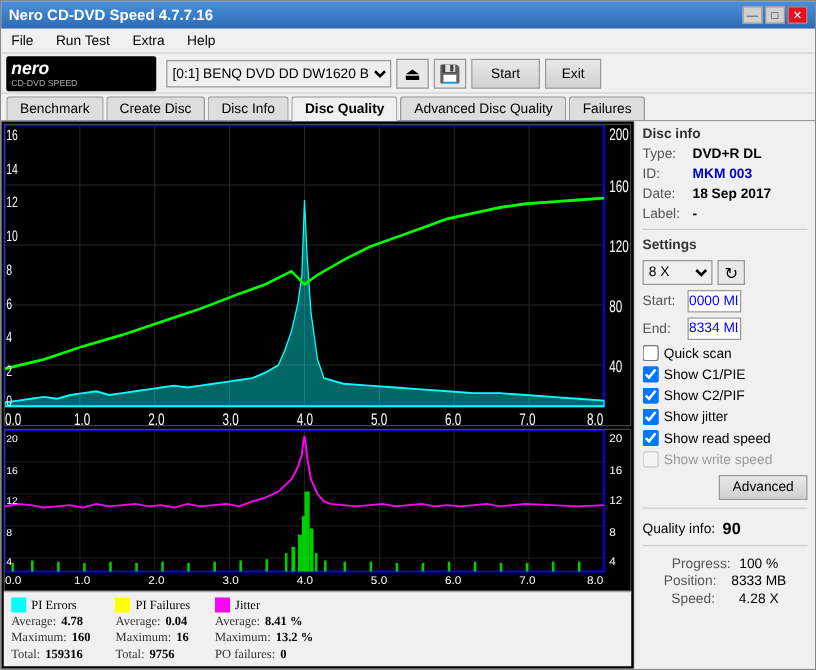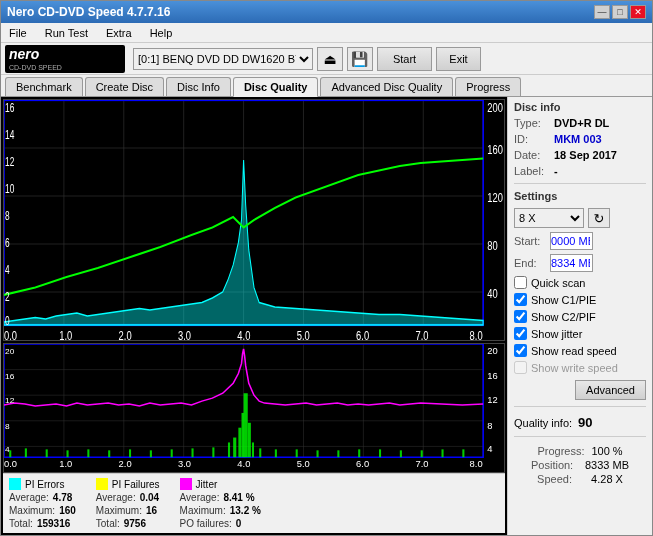--- a/index.html
+++ b/index.html
@@ -185,20 +185,21 @@
       border-top: 1px solid #ccc;
       display: flex;
       gap: 20px;
       font-size: 10px;
       flex-shrink: 0;
     }
     .stat-group {
       display: flex;
       flex-direction: column;
       gap: 2px;
+      font-family: Liberation Serif, serif;
     }
     .stat-label-row {
       display: flex;
       align-items: center;
       gap: 4px;
     }
     .stat-color-box {
       width: 12px;
       height: 12px;
     }
@@ -232,21 +233,21 @@
     .info-key { color: #555; min-width: 36px; }
     .info-val { color: #000; font-weight: bold; }
     .info-val.blue { color: #0000cc; }
     .settings-row {
       display: flex;
       align-items: center;
       gap: 4px;
       margin-top: 2px;
     }
     .speed-select {
-      width: 70px;
+      width: 56px;
       height: 20px;
       font-size: 11px;
       border: 1px solid #999;
     }
     .mb-input {
       width: 43px;
       height: 18px;
       font-size: 11px;
       border: 1px solid #999;
       text-align: right;
@@ -351,21 +352,21 @@
     <button class="toolbar-btn" style="background:linear-gradient(to bottom,#e8e8e8,#d0d0d0);min-width:55px;">Start</button>
     <button class="toolbar-btn" style="background:linear-gradient(to bottom,#e8e8e8,#d0d0d0);min-width:45px;">Exit</button>
   </div>
 
   <div class="tabs">
     <div class="tab">Benchmark</div>
     <div class="tab">Create Disc</div>
     <div class="tab">Disc Info</div>
     <div class="tab active">Disc Quality</div>
     <div class="tab">Advanced Disc Quality</div>
-    <div class="tab">Progress</div>
+    <div class="tab">Failures</div>
   </div>
 
   <div class="content">
 
     <div class="chart-area">
 
       <div class="chart-top">
         <svg class="chart" viewBox="0 0 480 160" preserveAspectRatio="none">
 
           <rect width="480" height="160" fill="#000"></rect>

